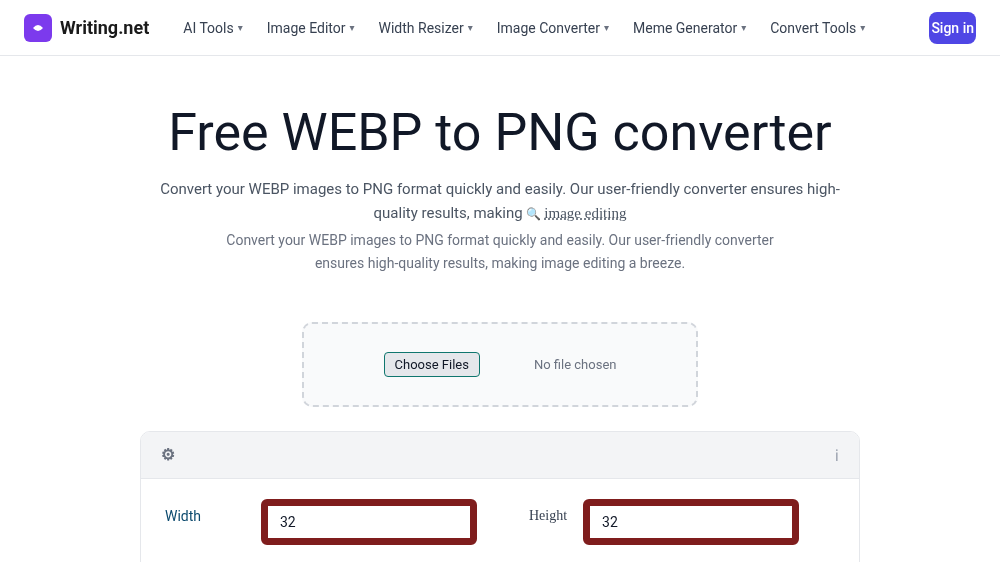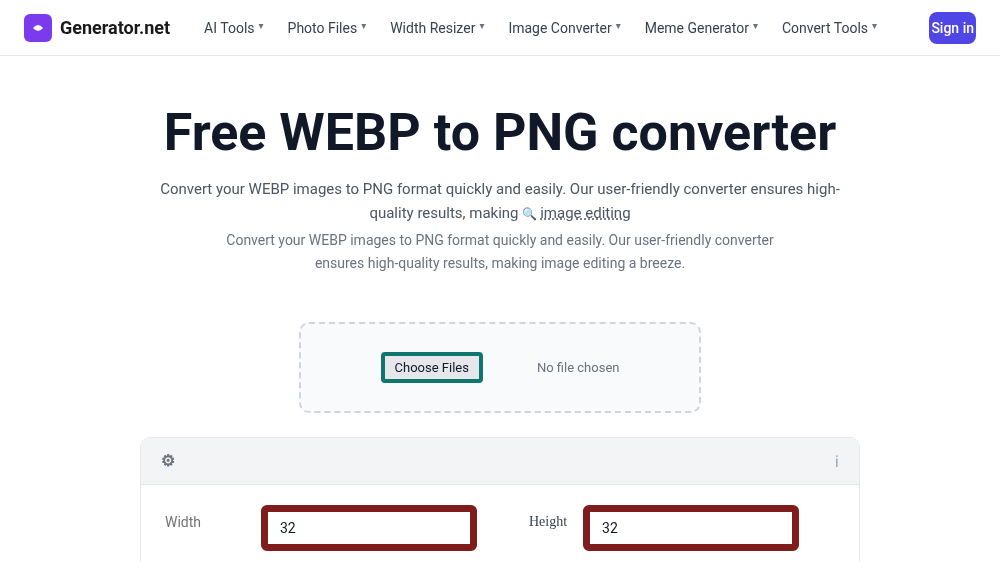--- a/index.html
+++ b/index.html
@@ -13,46 +13,46 @@
     }
     .nav-left { display: flex; align-items: center; gap: 24px; }
     .logo { display: flex; align-items: center; gap: 8px; text-decoration: none; color: #1a1a1a; font-weight: 700; font-size: 18px; }
     .logo-icon {
       width: 28px; height: 28px; background: #7c3aed; border-radius: 6px;
       display: flex; align-items: center; justify-content: center;
     }
     .logo-icon svg { width: 16px; height: 16px; fill: #fff; }
     .nav-menu { display: flex; align-items: center; gap: 4px; }
     .nav-item {
-      display: flex; align-items: flex-start; gap: 4px; padding: 6px 10px;
+      display: flex; align-items: center; gap: 4px; padding: 6px 10px;
       font-size: 14px; color: #374151; cursor: pointer; border-radius: 6px;
       background: none; border: none; font-family: inherit;
     }
     .nav-item .chevron { font-size: 10px; color: #6b7280; }
     .sign-in-btn {
       background: #4f46e5; color: #fff; border: none; padding: 8px 2px;
       border-radius: 8px; font-size: 14px; font-weight: 500; cursor: pointer;
       font-family: inherit;
     }
 
     
     .hero { text-align: center; padding: 48px 24px 24px; }
-    .hero h1 { font-size: 52px; font-weight: 700; color: #111827; line-height: 1.1; }
+    .hero h1 { font-size: 52px; font-weight: 400; color: #111827; line-height: 1.1; }
     .hero-desc { margin-top: 16px; font-size: 15px; color: #4b5563; max-width: 700px; margin-left: auto; margin-right: auto; line-height: 1.6; }
     .hero-desc2 { margin-top: 4px; font-size: 14px; color: #6b7280; max-width: 600px; margin-left: auto; margin-right: auto; line-height: 1.6; }
     .search-icon-inline { font-size: 12px; }
 
     
     .upload-section { display: flex; justify-content: center; margin: 24px 0; }
     .file-input-wrapper {
       border: 2px dashed #d1d5db; border-radius: 10px; background: #f9fafb;
       padding: 28px 80px; display: flex; align-items: center; gap: 0;
     }
     .choose-files-btn {
-      background: #e5e7eb; border: 4px solid #0f766e; padding: 4px 10px;
+      background: #e5e7eb; border: 1px solid #0f766e; padding: 4px 10px;
       border-radius: 4px; font-size: 13px; cursor: pointer; font-family: inherit;
       color: #111827; margin-right: 8px;
     }
     .no-file-text { font-size: 13px; color: #6b7280; margin-left: 46px; }
 
     
     .options-panel {
       max-width: 720px; margin: 0 auto 40px; border: 1px solid #e5e7eb;
       border-radius: 10px; overflow: hidden;
     }
@@ -61,21 +61,21 @@
       display: flex; align-items: center; justify-content: space-between;
       border-bottom: 1px solid #e5e7eb;
     }
     .options-title { display: flex; align-items: center; gap: 8px; font-size: 15px; font-weight: 600; color: #111827; }
     .gear-icon { font-size: 16px; color: #6b7280; }
     .info-icon { font-size: 16px; color: #9ca3af; cursor: pointer; }
 
     .options-body { padding: 20px 24px; background: #fff; }
 
     .form-row { display: flex; align-items: flex-start; margin-bottom: 20px; gap: 16px; }
-    .form-label { width: 80px; font-size: 14px; color: #737373; padding-top: 9px; flex-shrink: 0; }
+    .form-label { width: 80px; font-size: 14px; color: #0c4a6e; padding-top: 9px; flex-shrink: 0; }
 
     .text-input {
       flex: 1; border: 7px solid #7f1d1d; border-radius: 6px;
       padding: 8px 12px; font-size: 14px; color: #111827; font-family: inherit;
       outline: none;
     }
 
     .height-label { font-size: 14px; color: #374151; flex-shrink: 0; }
 
     .select-input {
@@ -89,29 +89,29 @@
 <body>
 
 <nav>
   <div class="nav-left">
     <a class="logo" href="#">
       <div class="logo-icon">
         <svg viewBox="0 0 16 16">
             <path d="M3 8 Q8 2 13 8 Q8 14 3 8Z"></path>
           </svg>
       </div>
-      <span>Generator.net</span>
+      <span>Writing.net</span>
     </a>
     <div class="nav-menu">
       <button class="nav-item">
         <span>AI Tools</span>
         <span class="chevron">▾</span>
       </button>
       <button class="nav-item">
-        <span>Photo Files</span>
+        <span>Image Editor</span>
         <span class="chevron">▾</span>
       </button>
       <button class="nav-item">
         <span>Width Resizer</span>
         <span class="chevron">▾</span>
       </button>
       <button class="nav-item">
         <span>Image Converter</span>
         <span class="chevron">▾</span>
       </button>
@@ -126,21 +126,21 @@
     </div>
   </div>
   <button class="sign-in-btn">Sign in</button>
 </nav>
 
 <div class="hero">
   <h1>Free WEBP to PNG converter</h1>
   <p class="hero-desc">
     <span>Convert your WEBP images to PNG format quickly and easily. Our user-friendly converter ensures high-quality results, making</span>
     <span class="search-icon-inline"> 🔍 </span>
-    <span style="text-decoration: underline; text-decoration-style: dotted;">image editing</span>
+    <span style="text-decoration: underline; text-decoration-style: dotted; font-family: Liberation Serif, serif;">image editing</span>
   </p>
   <p class="hero-desc2">Convert your WEBP images to PNG format quickly and easily. Our user-friendly converter ensures high-quality results, making image editing a breeze.</p>
 </div>
 
 <div class="upload-section">
   <div class="file-input-wrapper">
     <button class="choose-files-btn">Choose Files</button>
     <span class="no-file-text">No file chosen</span>
 
   </div>

